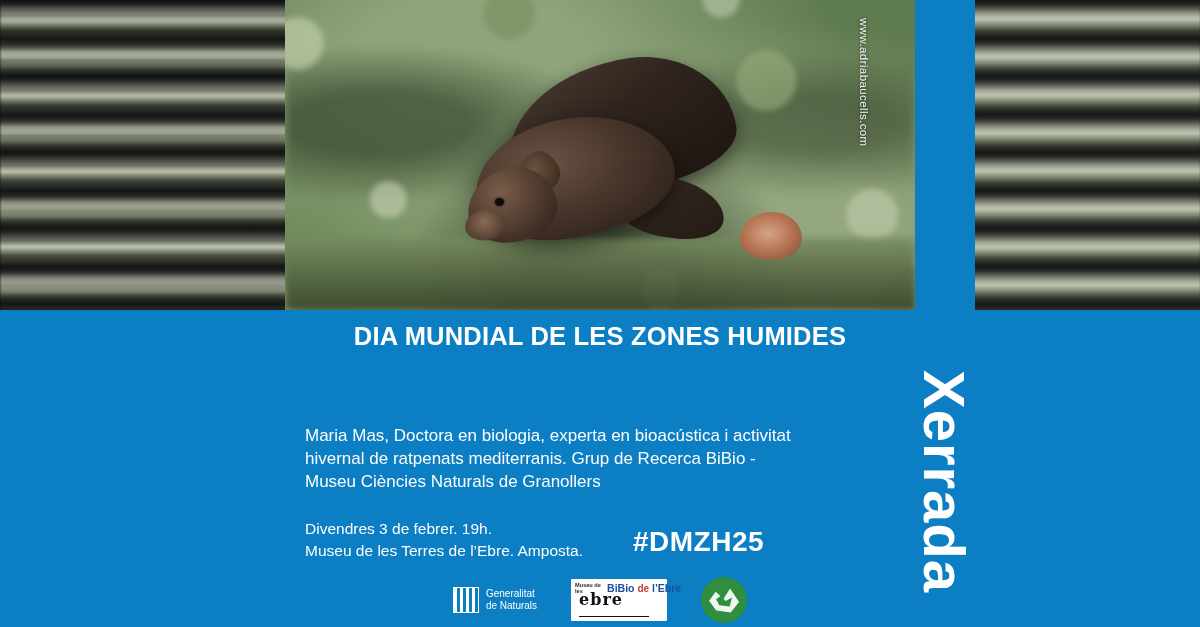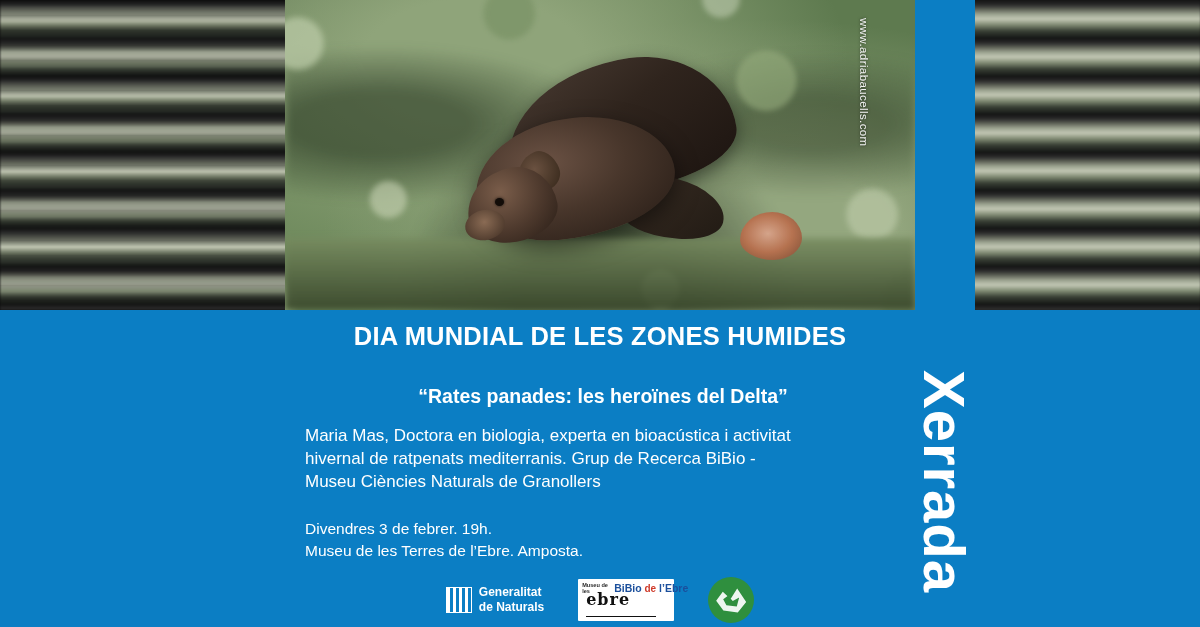--- a/index.html
+++ b/index.html
@@ -213,21 +213,21 @@
   }
   .logo { display: flex; align-items: center; gap: 7px; color: #fff; }
 
   
   .gen-mark {
     width: 26px; height: 26px;
     background:
       repeating-linear-gradient(to right, #fff 0 3px, rgba(255,255,255,0) 3px 6px);
     border: 1.5px solid #fff;
   }
-  .gen-text { font-size: 12px; font-weight: bold; line-height: 1.2; }
+  .gen-text { font-size: 10px; font-weight: normal; line-height: 1.2; }
 
   
   .parc-mark {
     width: 30px; height: 30px; border: 1.6px solid #fff;
     position: relative; overflow: hidden;
   }
   .parc-mark:before {
     content: ""; position: absolute; left: 3px; top: 16px;
     width: 24px; height: 9px;
     background: #fff;
@@ -355,24 +355,24 @@
         <div class="body"></div>
         <div class="ear"></div>
         <div class="head"></div>
         <div class="snout"></div>
         <div class="eye"></div>
       </div>
     </div>
 
     <div class="panel">
       <div class="title">DIA MUNDIAL DE LES ZONES HUMIDES</div>
-      <div class="subtitle">“Rates panades: les heroïnes del Delta”</div>
       <div class="speaker">Maria Mas, Doctora en biologia, experta en bioacústica i activitat hivernal de ratpenats mediterranis. Grup de Recerca BiBio - Museu Ciències Naturals de Granollers</div>
       <div class="when" style="white-space: pre-line;">Divendres 3 de febrer. 19h.
 Museu de les Terres de l’Ebre. Amposta.</div>
+      <div class="hashtag">#DMZH25</div>
 
       <div class="logos">
 
         <div class="logo">
           <span class="gen-mark"></span>
           <span class="gen-text">
             <span>Generalitat</span><br>
             <span>de Naturals</span>
           </span>
         </div>

